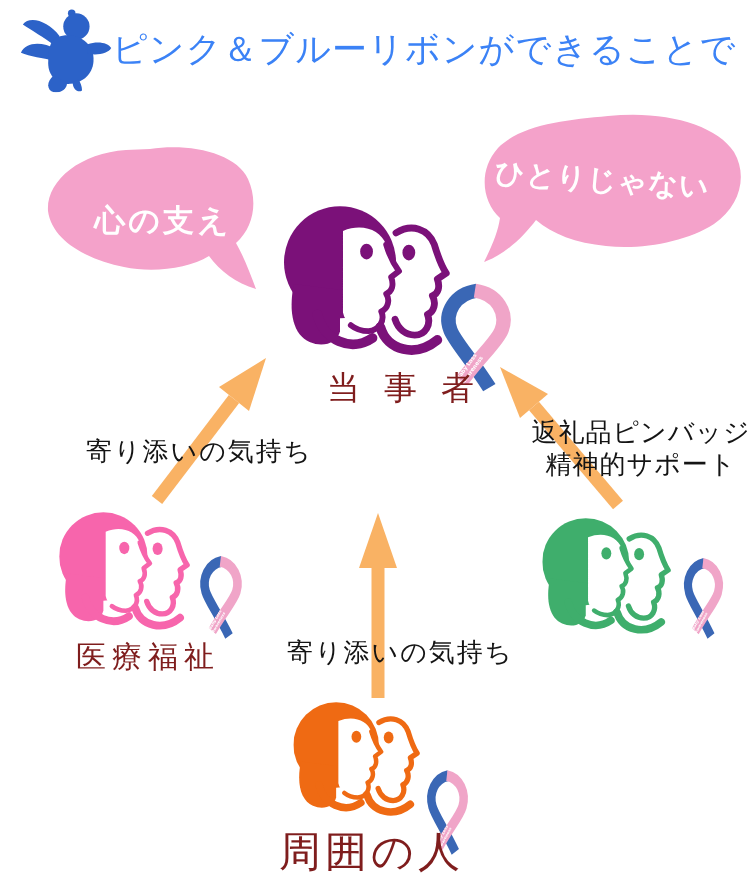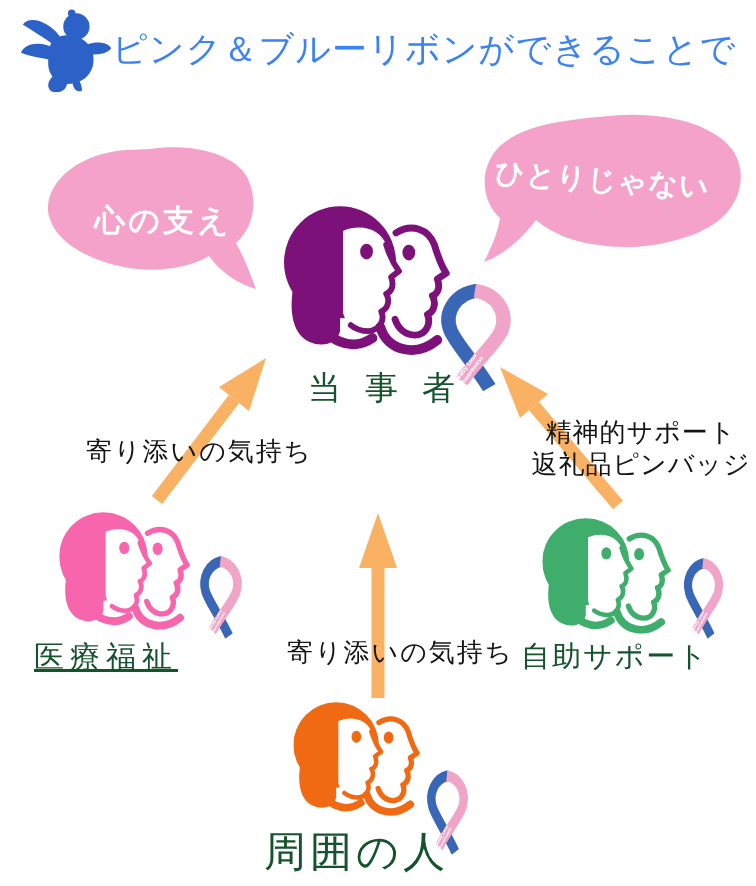--- a/index.html
+++ b/index.html
@@ -33,23 +33,23 @@
   
   .ribbon-center  {left:436px;top:281px;width:80px;height:112px;}
   .ribbon-medical {left:197px;top:554px;width:48px;height:86px;}
   .ribbon-surround{left:424px;top:768px;width:47px;height:88px;}
   .ribbon-selfhelp{left:681px;top:556px;width:45px;height:84px;}
   
   .arrows{left:0;top:0;width:756px;height:886px;pointer-events:none;}
   .arrows line{stroke:#F9B264;stroke-width:13;}
   .arrows polygon{fill:#F9B264;}
   
-  .lbl{color:#14532d;text-align:left;white-space:nowrap;}
+  .lbl{color:#7f1d1d;text-align:right;white-space:nowrap;}
   .lbl-center  {left:308px;top:366px;width:190px;font-size:33px;letter-spacing:24px;}
-  .lbl-medical {left:34px; top:640px;width:200px;font-size:30px;letter-spacing:6px;line-height:34px;text-decoration:underline;}
+  .lbl-medical {left:20px; top:640px;width:200px;font-size:30px;letter-spacing:6px;line-height:34px;}
   .lbl-surround{left:264px;top:824px;width:200px;font-size:42px;letter-spacing:4px;}
   .lbl-selfhelp{left:521px;top:640px;width:200px;font-size:29px;letter-spacing:2px;line-height:33px;}
   .albl{color:#141414;white-space:nowrap;}
   .albl-left  {left:86px; top:434px;font-size:26px;letter-spacing:2px;}
   .albl-bottom{left:287px;top:635px;width:200px;font-size:26px;letter-spacing:2px;text-align:center;}
   .albl-right {left:531px;top:417px;width:220px;font-size:26px;letter-spacing:1px;line-height:32px;text-align:center;}
 </style>
 </head>
 <body>
 
@@ -159,21 +159,20 @@
   </svg>
 <div class="abs lbl lbl-surround">周囲の人</div>
 
 <svg class="abs faces-selfhelp" viewBox="0 0 175 160">
     <use href="#sym-faces"></use>
   </svg>
 <svg class="abs ribbon-selfhelp" viewBox="0 0 72 105" preserveAspectRatio="none">
     <use href="#sym-ribbon"></use>
   </svg>
 <div class="abs lbl lbl-selfhelp">
-  <div>自助サポート</div>
 </div>
 
 <div class="abs albl albl-left">寄り添いの気持ち</div>
 <div class="abs albl albl-bottom">寄り添いの気持ち</div>
 <div class="abs albl albl-right">
+  <div>返礼品ピンバッジ</div>
   <div>精神的サポート</div>
-  <div>返礼品ピンバッジ</div>
 </div>
 
 </body></html>

